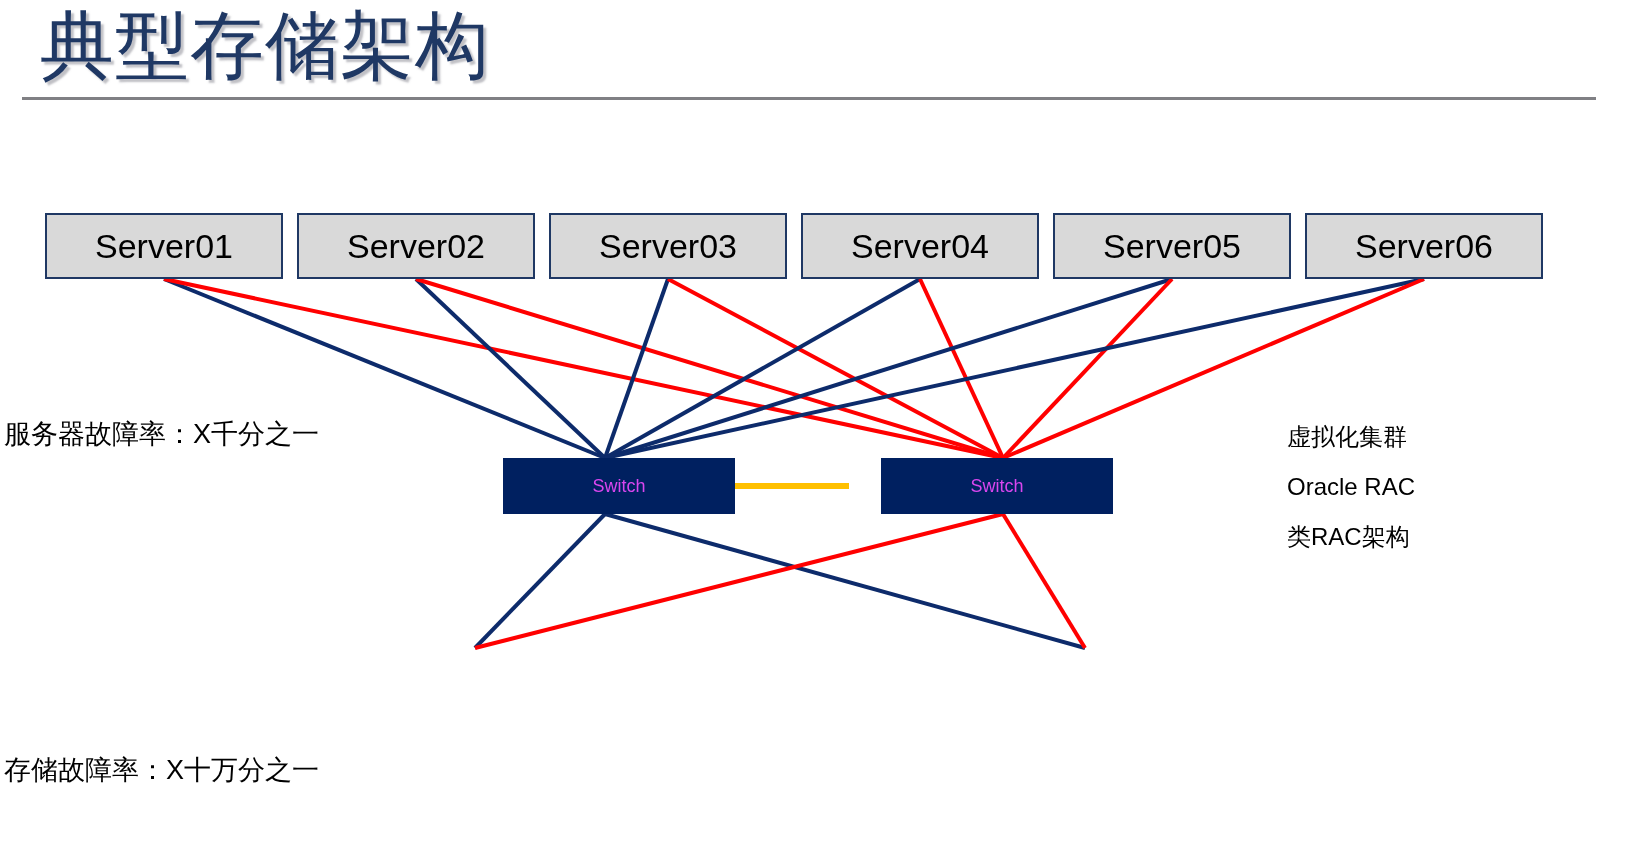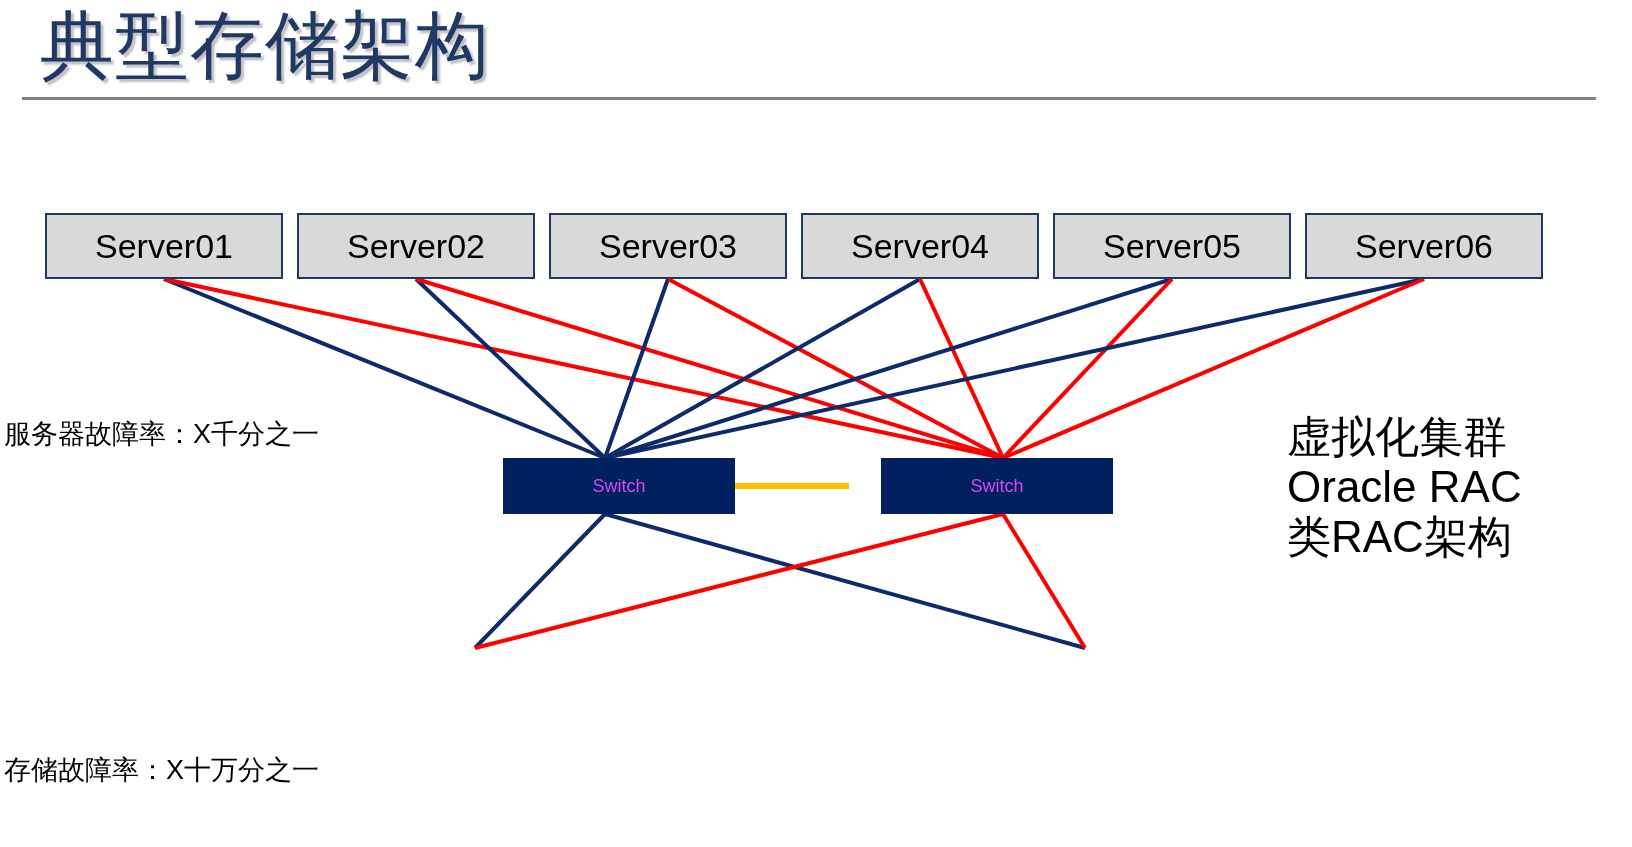--- a/index.html
+++ b/index.html
@@ -91,21 +91,21 @@
     font-size: 27px;
     color: #000000;
     white-space: nowrap;
   }
   #note-server { left: 4px; top: 372px; margin-top: 44px; }
   #note-storage { left: 4px; top: 752px; }
   #note-cluster {
     position: absolute;
     left: 1287px;
     top: 412px;
-    font-size: 44px;
+    font-size: 24px;
     line-height: 50px;
     color: #000000;
     white-space: nowrap;
   }
 </style>
 </head>
 <body>
 
 <div id="slide">
 

